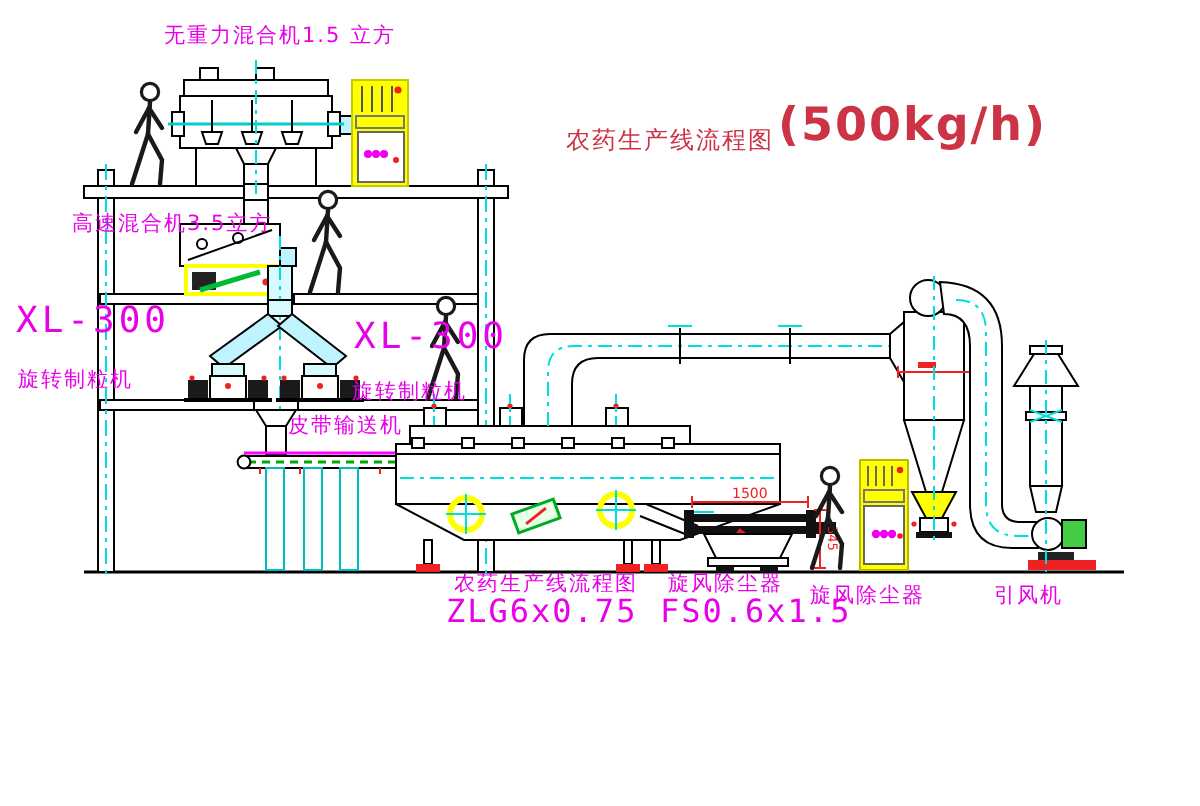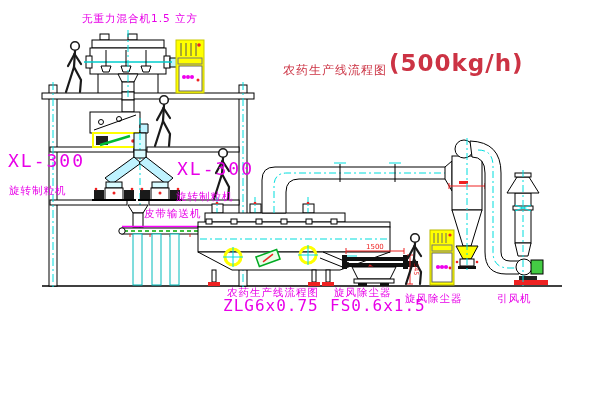--- a/index.html
+++ b/index.html
@@ -303,20 +303,21 @@
         <use href="#person" transform="translate(414,285)"></use>
       </g>
 </svg>
 
 <div class="title">
   <span class="zh">农药生产线流程图</span>
   <span class="cap">(500kg/h)</span>
 </div>
 
 <div class="lbl magenta lbl-small" style="left:82px;top:13px;">无重力混合机1.5 立方</div>
+<div class="lbl magenta lbl-small" style="left:36px;top:107px;">高速混合机3.5立方</div>
 
 <div class="lbl magenta lbl-model" style="left:8px;top:152px;">XL-300</div>
 <div class="lbl magenta lbl-small" style="left:9px;top:185px;">旋转制粒机</div>
 
 <div class="lbl magenta lbl-model" style="left:177px;top:160px;">XL-300</div>
 <div class="lbl magenta lbl-small" style="left:176px;top:191px;">旋转制粒机</div>
 
 <div class="lbl magenta lbl-small" style="left:144px;top:208px;">皮带输送机</div>
 
 <div class="lbl magenta lbl-small" style="left:227px;top:287px;">农药生产线流程图</div>

